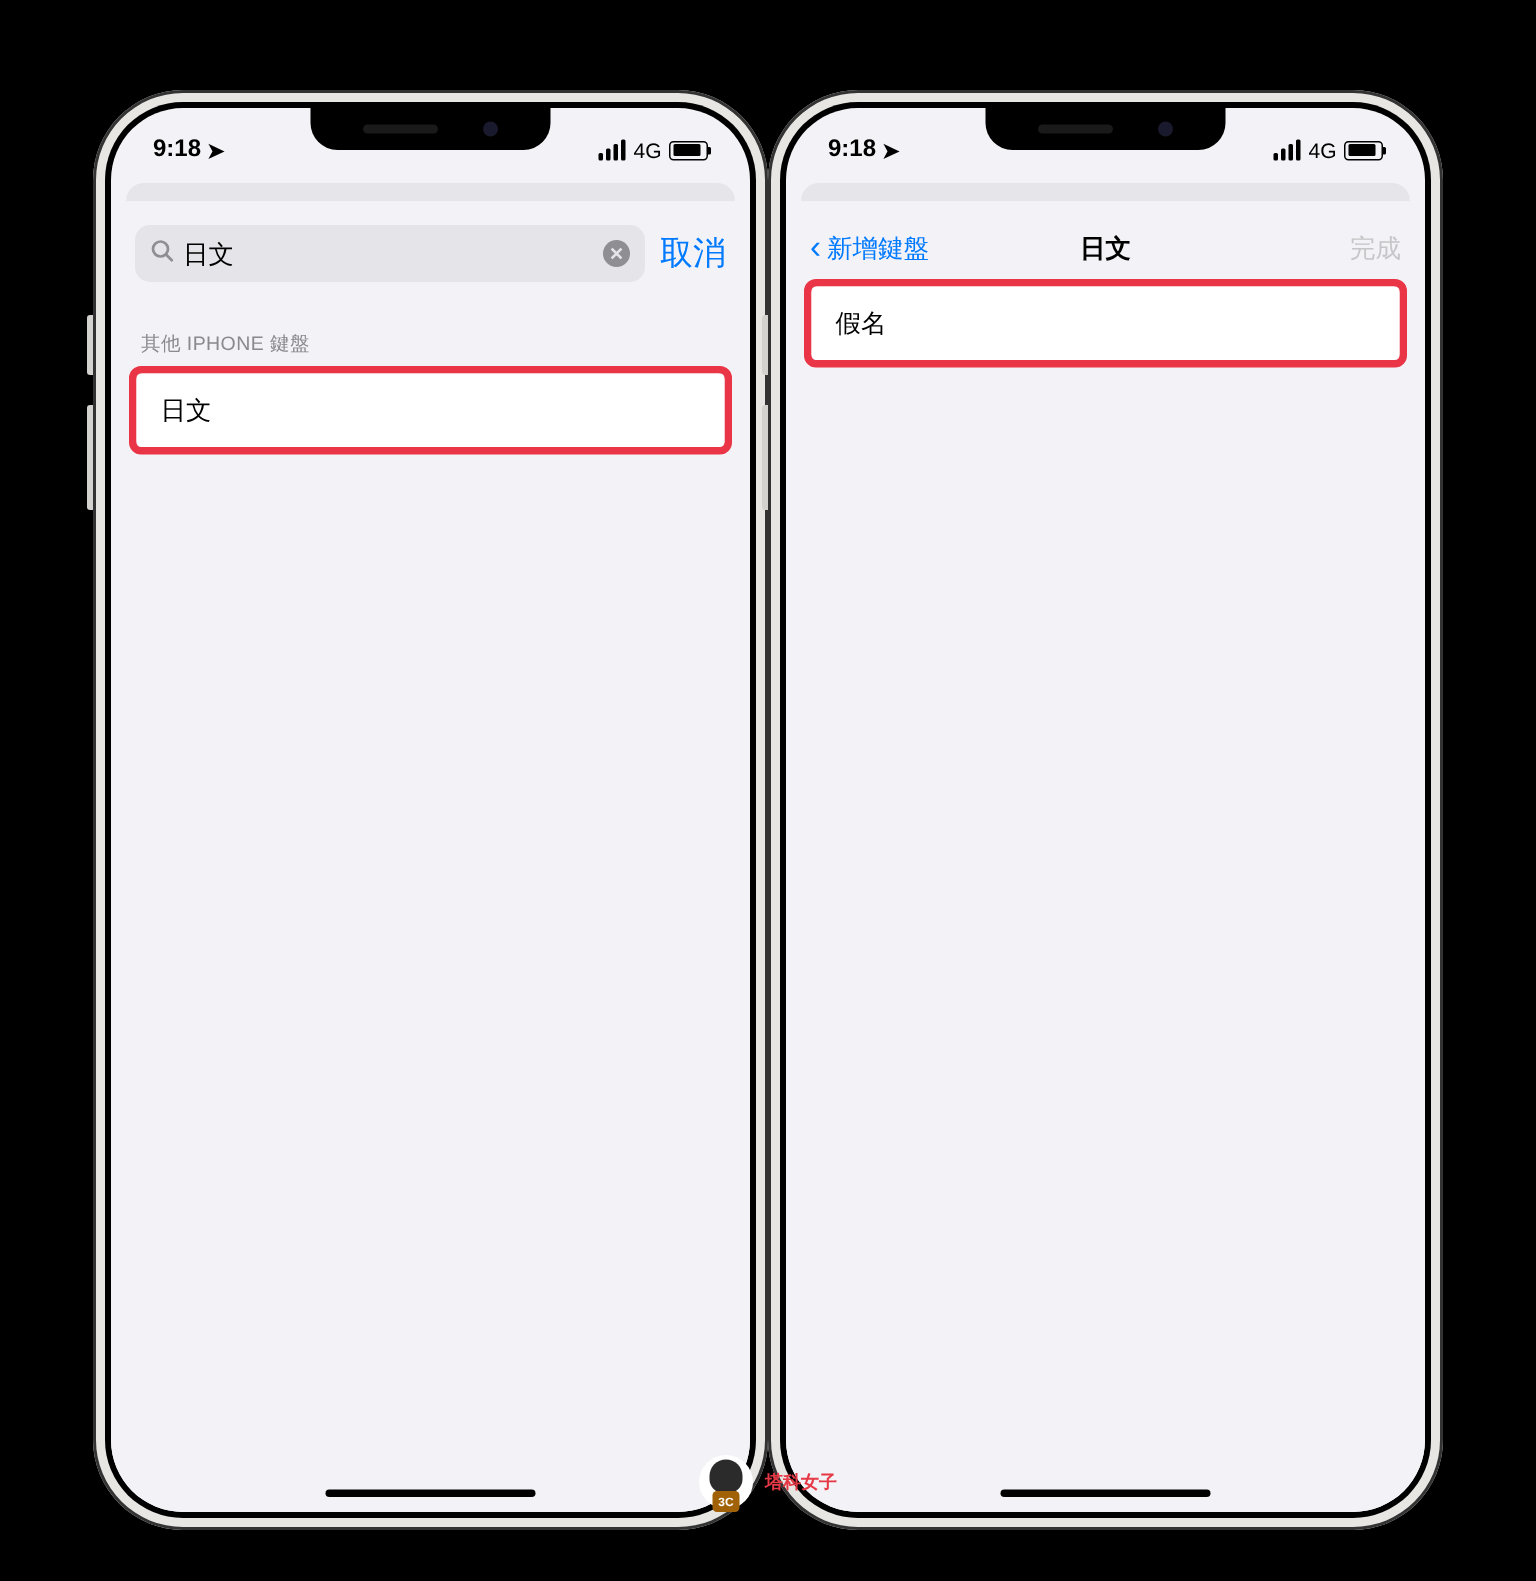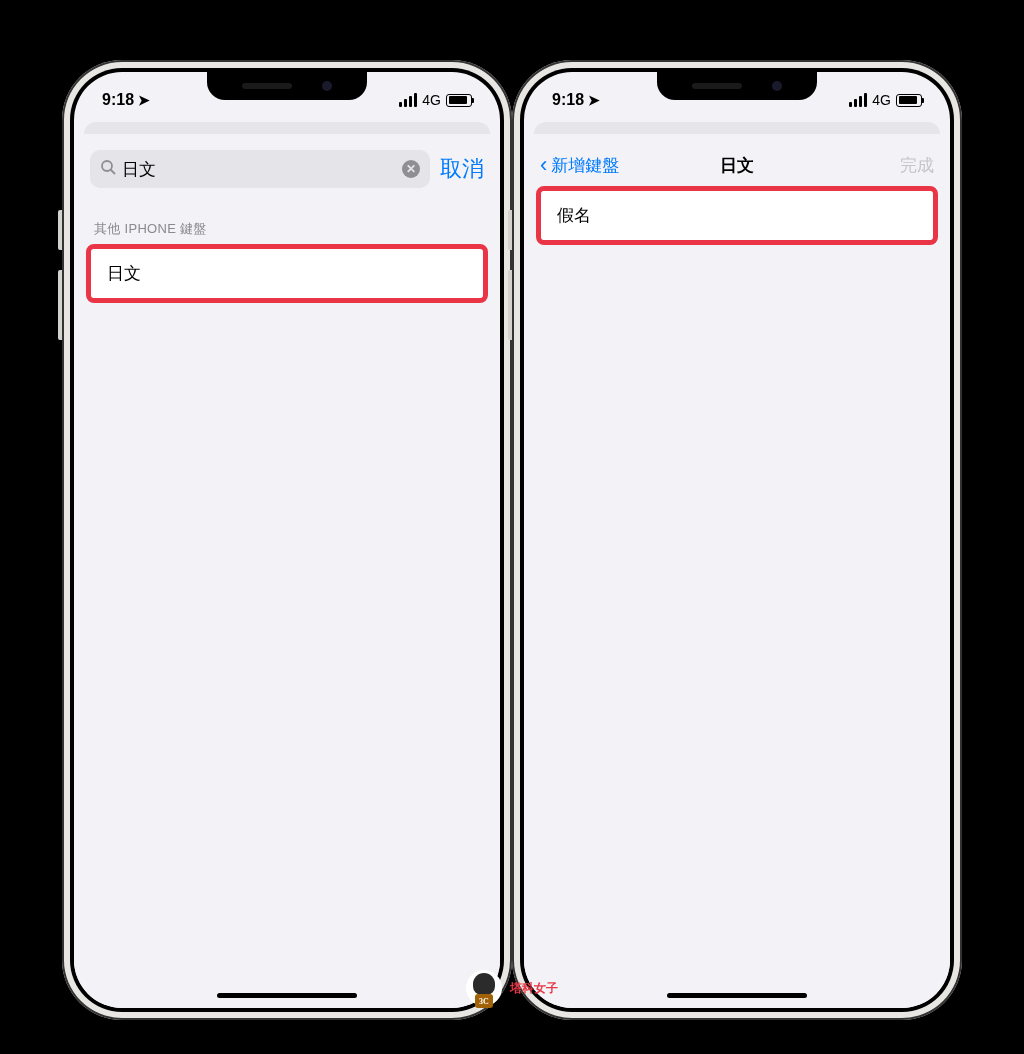--- a/index.html
+++ b/index.html
@@ -276,21 +276,20 @@
       width: 18px;
       height: 14px;
       background: #a16207;
       border-radius: 3px;
       color: #fff;
       font-size: 8px;
       font-weight: bold;
       display: flex;
       align-items: center;
       justify-content: center;
-      font-family: Liberation Serif, serif;
     }
     .watermark-text {
       color: #e63946;
       font-size: 12px;
       font-weight: 700;
       text-align: right;
     }
   </style>
 </head>
 <body>

